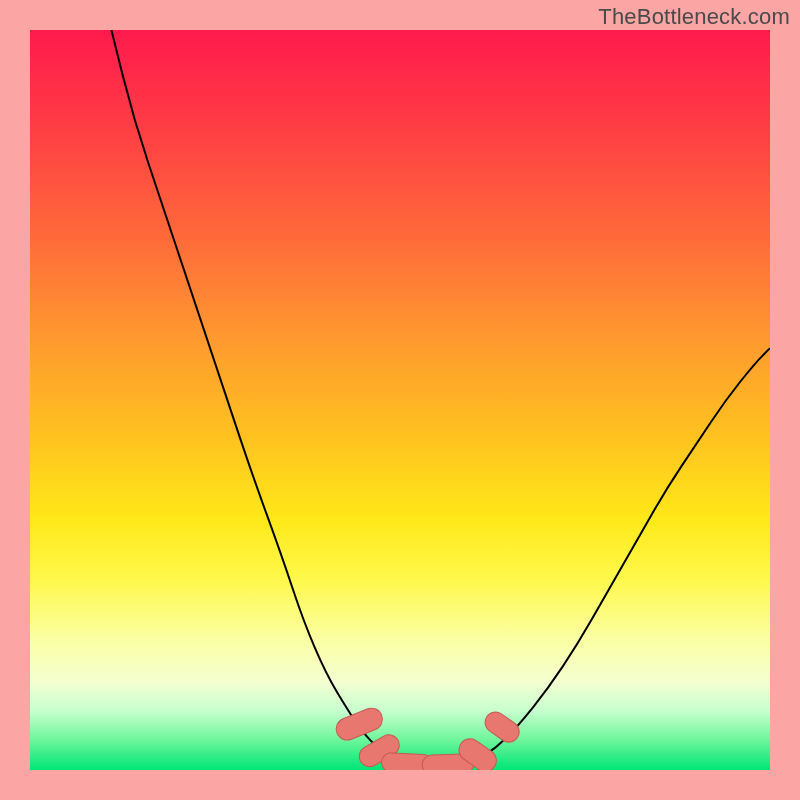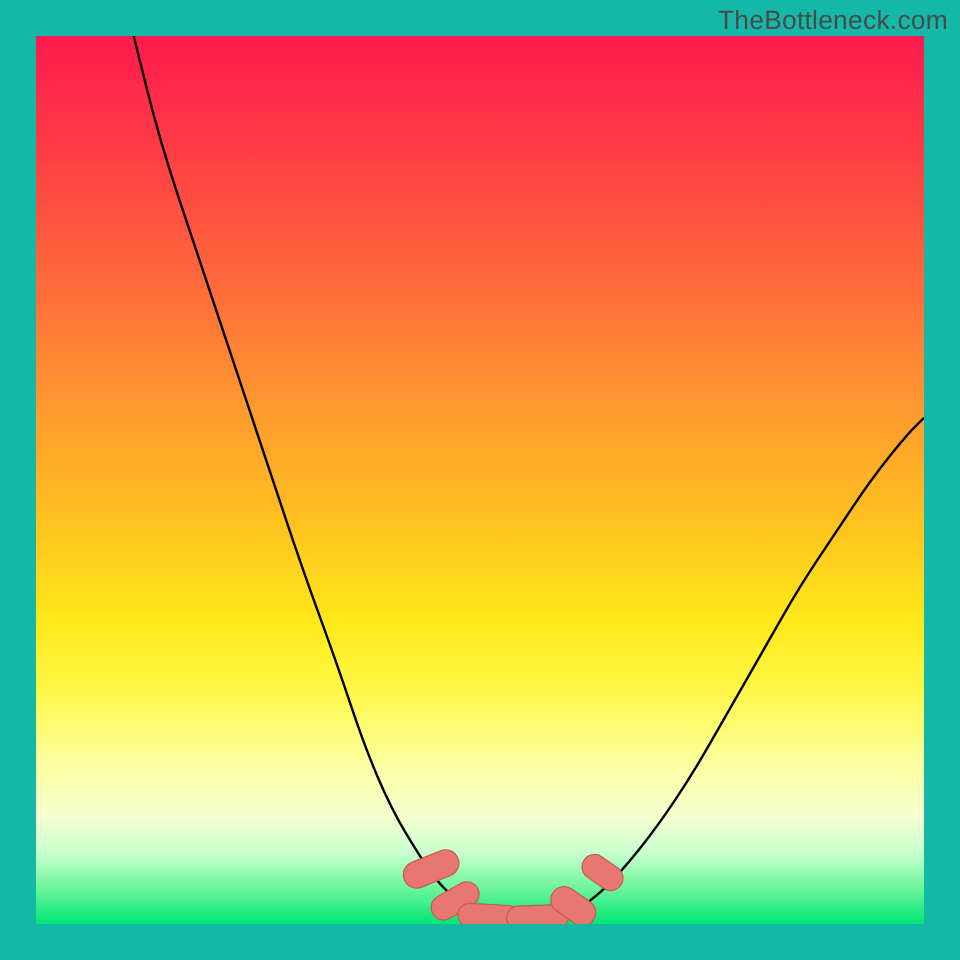--- a/index.html
+++ b/index.html
@@ -10,21 +10,21 @@
     background: #000;
     overflow: hidden;
     font-family: Arial, Helvetica, sans-serif;
   }
   .frame {
     position: absolute;
     top: 0;
     left: 0;
     width: 800px;
     height: 800px;
-    background: #14b8a6;
+    background: #fca5a5;
   }
   .plot {
     position: absolute;
     top: 30px;
     left: 30px;
     width: 740px;
     height: 740px;
     background: linear-gradient(
       to bottom,
       #ff1a4d 0%,

